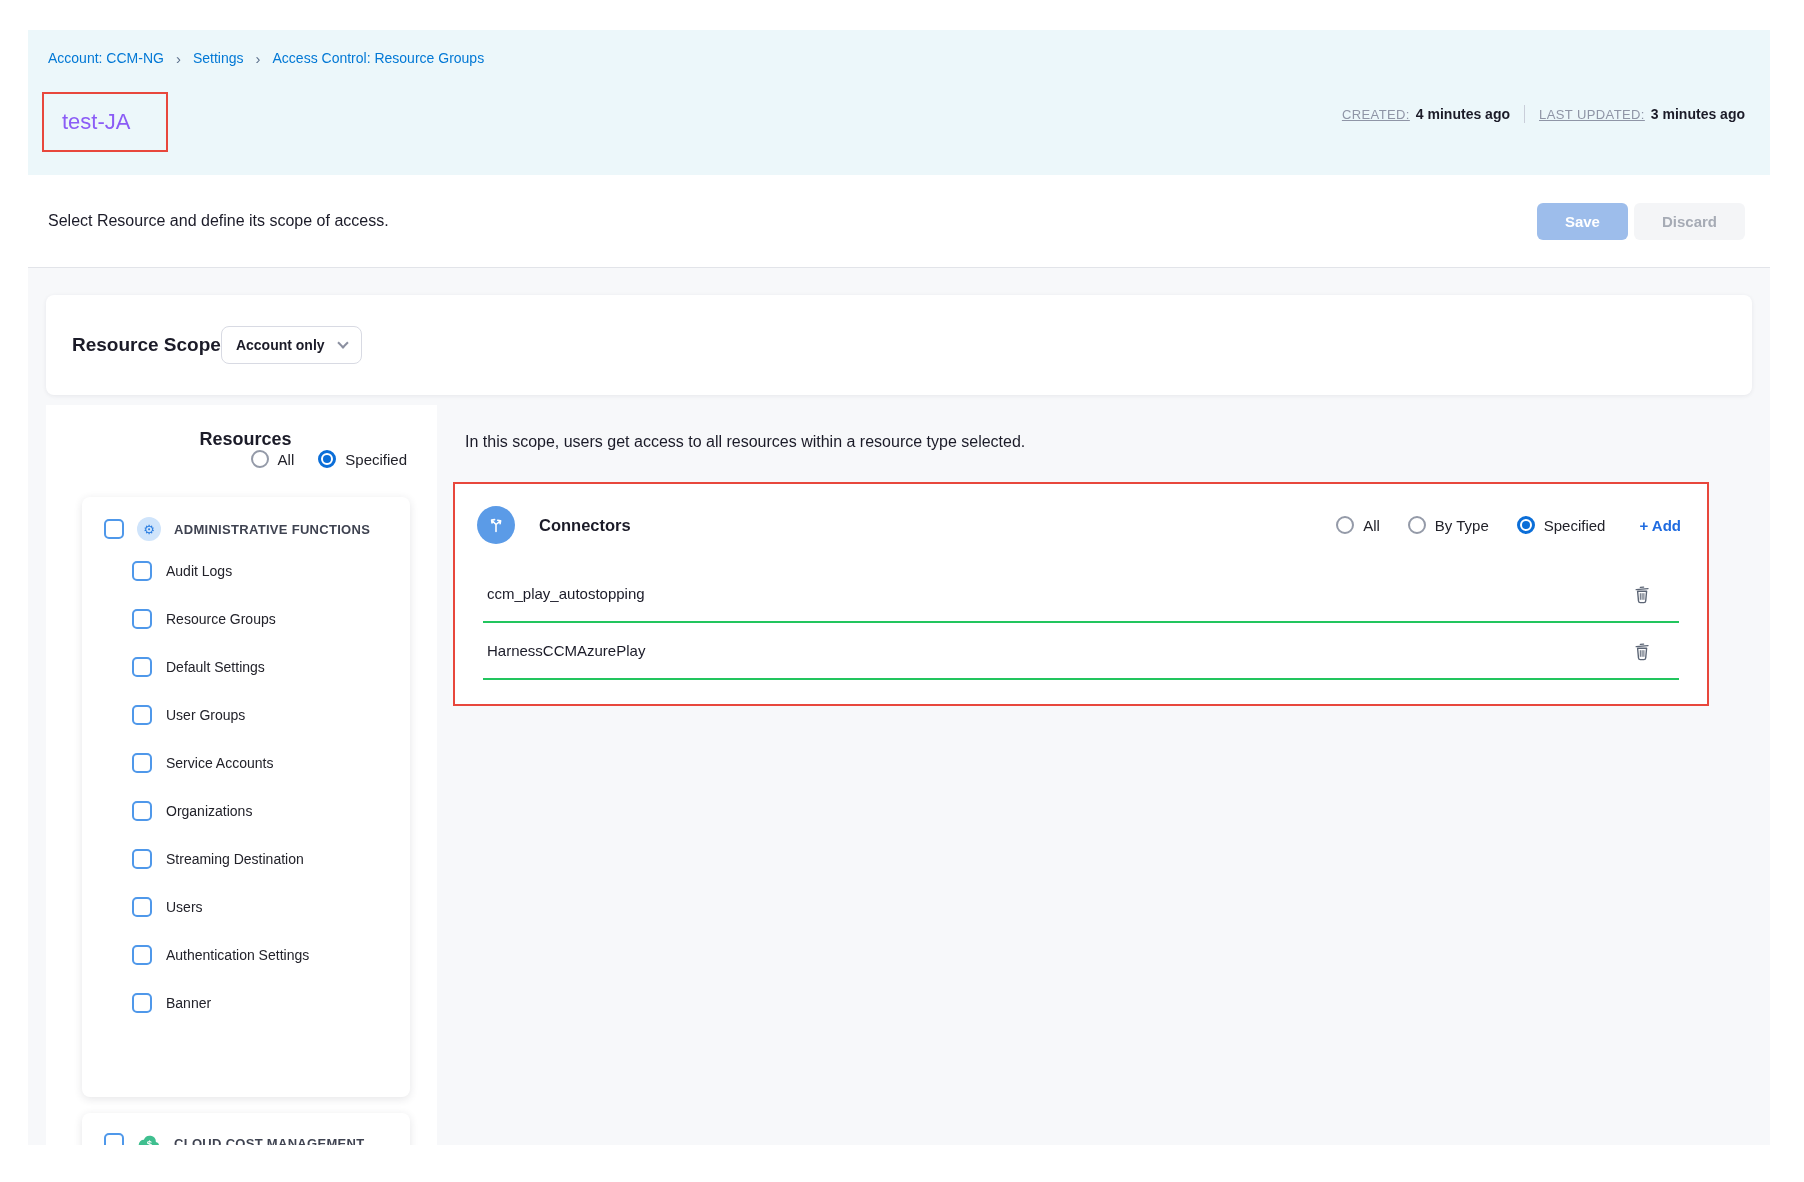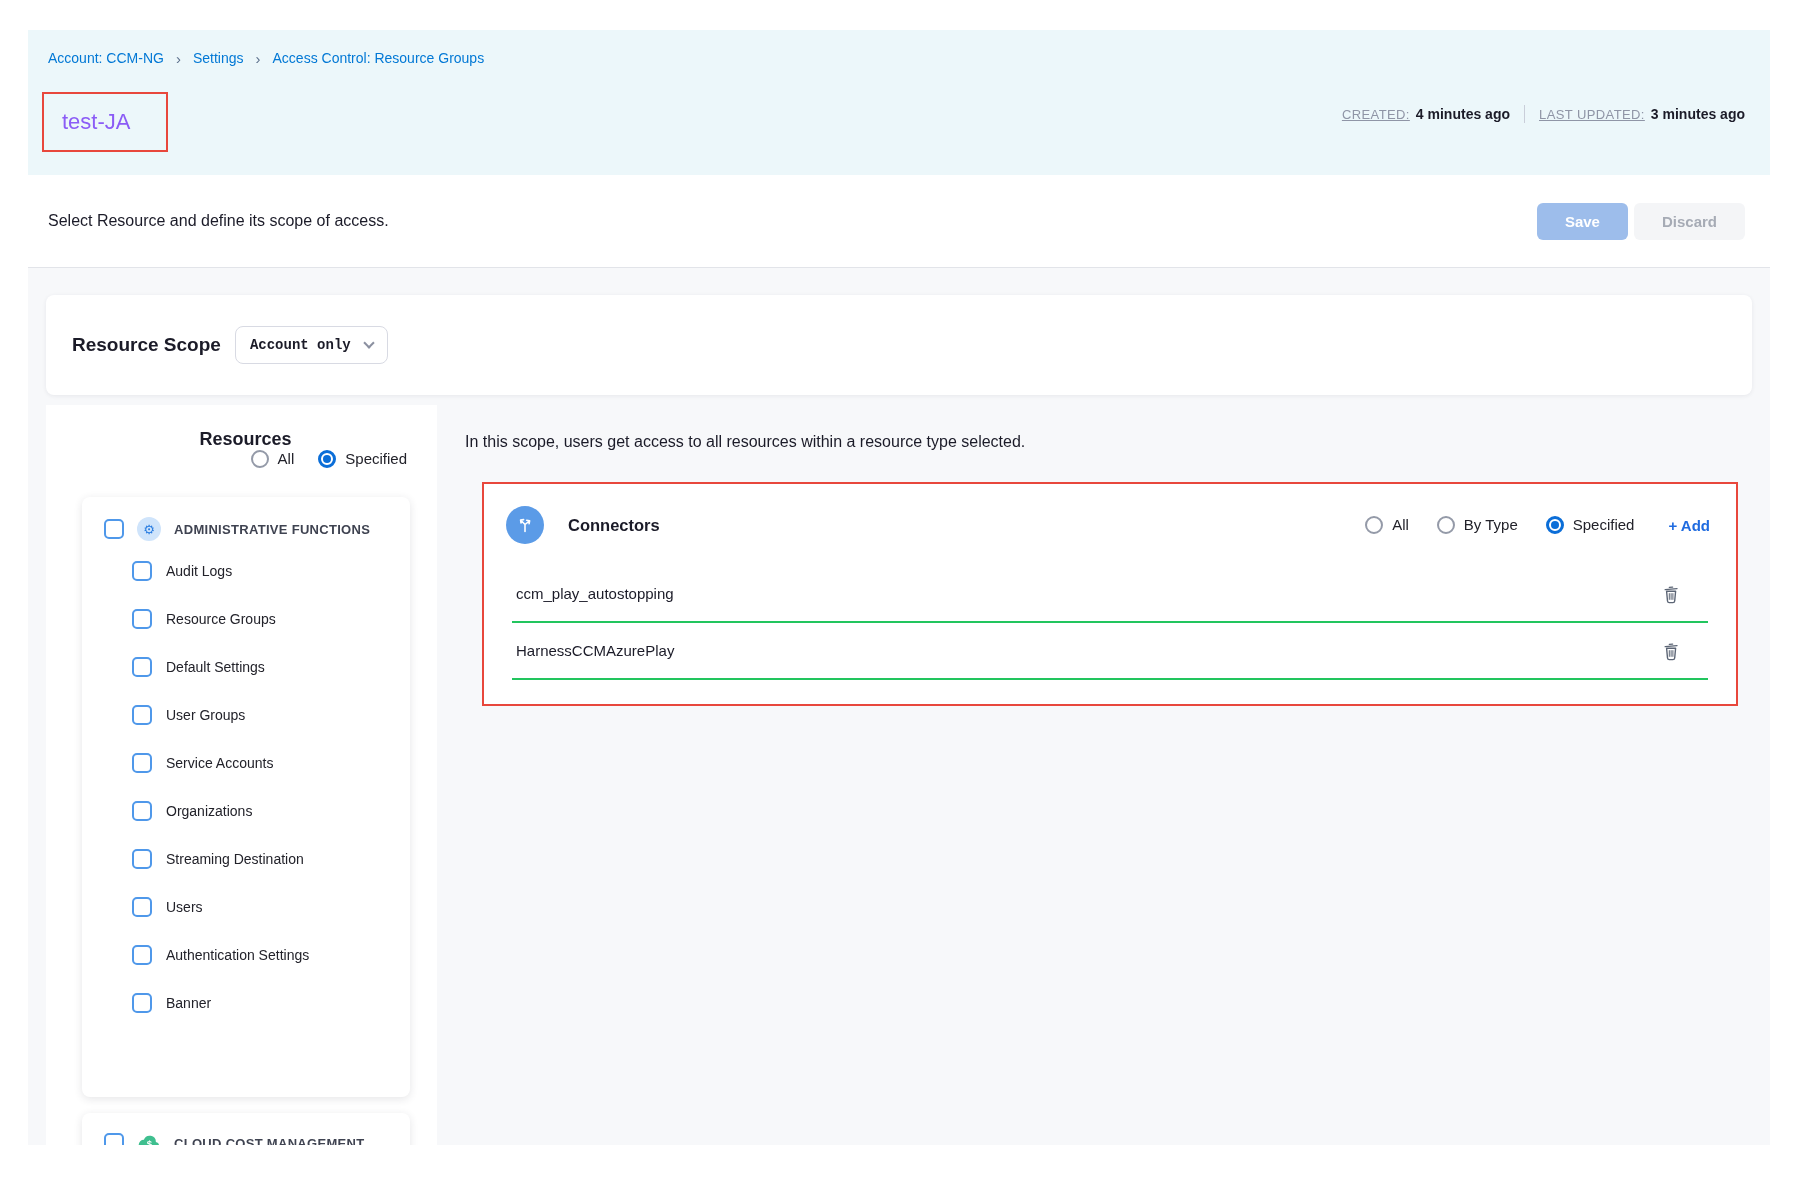--- a/index.html
+++ b/index.html
@@ -31,32 +31,32 @@
   .btn-save { background:#9dbdeb; color:#ffffff; }
   .btn-discard { background:#f4f5f7; color:#a6abb5; }
 
   
   .main { position:relative; background:#f7f8fa; height:877px; overflow:hidden; }
 
   .scope-card { position:absolute; left:18px; top:27px; width:1706px; height:100px; background:#ffffff;
                 border-radius:8px; box-shadow:0 1px 4px rgba(40,41,61,.08); display:flex; align-items:center;
                 padding-left:26px; }
   .scope-label { font-size:19px; font-weight:700; }
-  .dropdown { margin-left:14px; display:flex; align-items:center; gap:14px; background:#ffffff;
-              border:1px solid #d8dae3; border-radius:8px; padding:10px 14px; cursor:pointer;font-family:Liberation Mono, monospace; }
+  .dropdown { display:flex; align-items:center; gap:14px; background:#ffffff;
+              border:1px solid #d8dae3; border-radius:8px; padding:10px 14px; cursor:pointer; }
   .dropdown-value { font-size:14px; font-weight:600; color:#1b1b28; }
   .chev-down { width:8px; height:8px; border-right:2px solid #8b90a0; border-bottom:2px solid #8b90a0;
                transform:rotate(45deg); margin-top:-4px; }
 
   
   .resources-panel { position:absolute; left:18px; top:137px; width:391px; height:740px; background:#ffffff; }
   .resources-header { display:flex; align-items:center; padding:24px 30px 0 38px;flex-direction:column; }
   .resources-title { font-size:18px; font-weight:700; }
   .radio-group { display:flex; align-items:center; gap:24px; margin-left:auto; }
-  .radio-opt { display:flex; gap:9px; cursor:pointer; }
+  .radio-opt { display:flex; align-items:center; gap:9px; cursor:pointer; }
   .radio { width:18px; height:18px; border-radius:50%; border:2px solid #949aa8; background:#fff; position:relative; flex:none; }
   .radio.checked { border:3px solid #0b6ed8; }
   .radio.checked::after { content:""; position:absolute; left:50%; top:50%; width:8px; height:8px;
                           transform:translate(-50%,-50%); border-radius:50%; background:#0b6ed8; }
   .radio-label { font-size:15px; color:#22222a; }
 
   .group-card { position:relative; margin:0 27px 0 36px; width:328px; background:#ffffff; border-radius:8px;
                 box-shadow:0 2px 8px rgba(40,41,61,.12); overflow:hidden; }
   .admin-card { margin-top:29px; height:600px; padding-top:14px; }
   .ccm-card { margin-top:16px; height:120px; padding-top:12px; }
@@ -64,21 +64,21 @@
   .checkbox { width:20px; height:20px; border:2px solid #4f98ea; border-radius:5px; background:#fff; flex:none; cursor:pointer; }
   .group-icon { width:24px; height:24px; border-radius:50%; background:#cfe4fb; display:flex; align-items:center;
                 justify-content:center; flex:none; }
   .gear-glyph { font-size:13px; color:#2a7de1; line-height:1; }
   .group-label { font-size:13px; font-weight:700; color:#3f4351; letter-spacing:.3px; }
   .check-item { display:flex; align-items:center; gap:14px; height:48px; padding-left:50px; }
   .check-label { font-size:14px; color:#22222a; }
 
   
   .scope-note { position:absolute; left:437px; top:165px; font-size:16px; color:#1b1b28; }
-  .annotated-box { position:absolute; left:454px; top:214px; width:1256px; height:224px;
+  .annotated-box { position:absolute; left:425px; top:214px; width:1256px; height:224px;
                    border:2px solid #e8473c; background:#ffffff; }
   .connectors-header { display:flex; align-items:center; height:82px; padding:0 26px 0 22px; }
   .connector-icon-circle { width:38px; height:38px; border-radius:50%; background:#5b9be7; display:flex;
                            align-items:center; justify-content:center; flex:none; }
   .connectors-title { font-size:16.5px; font-weight:700; margin-left:24px; }
   .connectors-radios { display:flex; align-items:center; gap:28px; margin-left:auto; }
   .add-link { margin-left:34px; font-size:15px; font-weight:700; color:#1f6be0; cursor:pointer; }
   .connector-rows { margin:0 28px; }
   .connector-row { display:flex; align-items:center; height:57px; border-bottom:2px solid #22c55e; }
   .connector-name { font-size:15px; color:#1b1b28; padding-left:4px; flex:1; }

